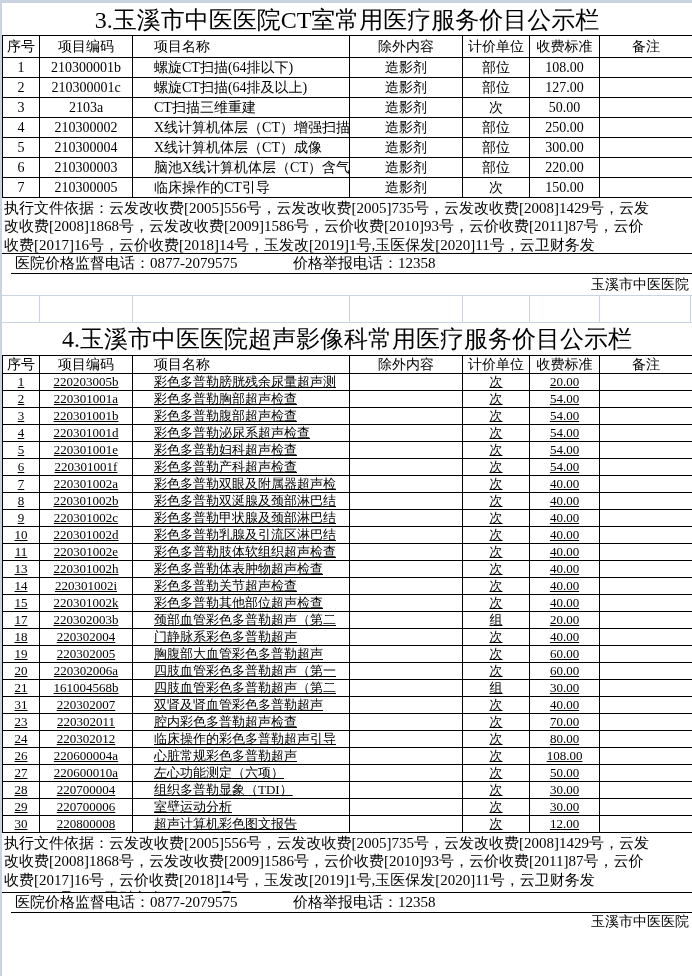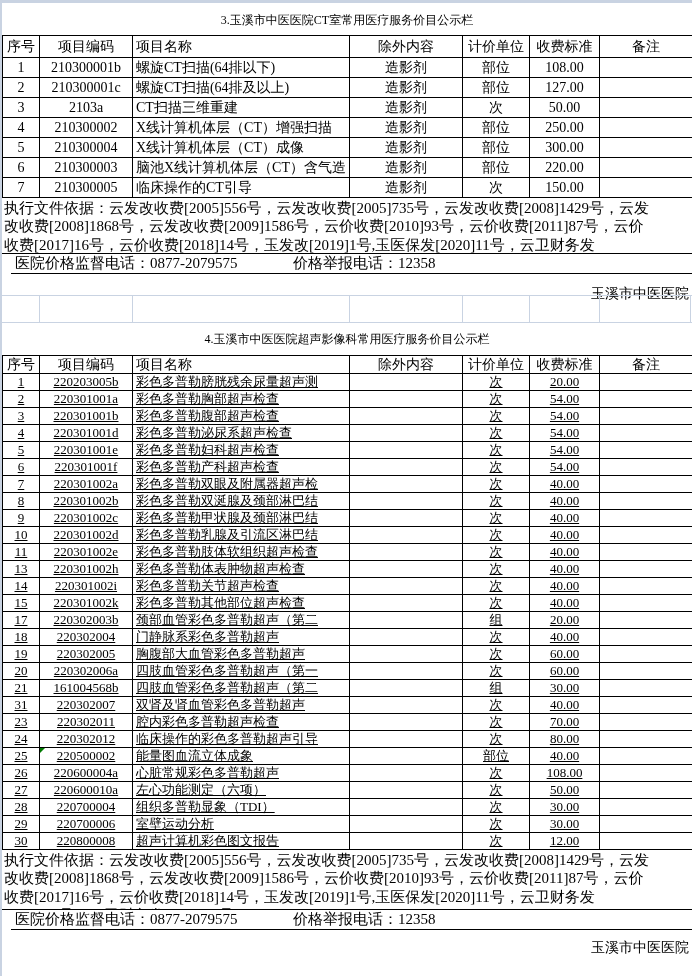--- a/index.html
+++ b/index.html
@@ -7,37 +7,37 @@
   .page {
     position: relative;
     width: 692px; height: 976px;
     background: #ffffff;
     color: #000;
     font-family: "Liberation Serif", serif;
     overflow: hidden;
     border-top: 3px solid #c9d3e2;
     border-left: 2px solid #c9d3e2;
   }
-  .title { text-align: center; font-size: 12px; white-space: nowrap; overflow: hidden; }
+  .title { text-align: center; font-size: 24px; white-space: nowrap; overflow: hidden; }
   .title1 { height: 30px; line-height: 30px; }
   .title2 { height: 32px; line-height: 32px; }
   table { border-collapse: collapse; table-layout: fixed; width: 690px; }
   th, td {
     border: 1px solid #000;
     text-align: center;
     font-weight: normal;
     padding: 0 1px;
     overflow: hidden;
     white-space: nowrap;
   }
   .t3 th { height: 21px; font-size: 14px; line-height: 21px; }
   .t3 td { height: 19px; font-size: 14px; line-height: 19px; }
   .t4 th { height: 17px; font-size: 14px; line-height: 17px; }
   .t4 td { height: 16px; font-size: 13px; line-height: 16px; }
-  th.left, td.left { text-align: left; padding-left: 3px; }
+  th.left, td.left { text-align: left; padding-left: 21px; }
   td { position: relative; }
   .u { text-decoration: underline; }
   .flag {
     position: absolute; top: 0; left: 0;
     width: 0; height: 0;
     border-top: 5px solid #007b00;
     border-right: 5px solid transparent;
   }
   .footer-text {
     border-bottom: 1px solid #000;
@@ -54,21 +54,21 @@
     border-bottom: 1px solid #000;
     font-size: 15px;
     white-space: nowrap;
     margin-left: 9px;
   }
   .phone-sup { position: absolute; left: 4px; }
   .phone-rep { position: absolute; left: 282px; }
   .sig { position: relative; font-size: 14px; white-space: nowrap; }
   .sig1 { height: 21px; line-height: 20px; }
   .sig2 { height: 16px; line-height: 15px; }
-  .sig span { position: absolute; right: 3px; top: 10px; text-align: center; }
+  .sig span { position: absolute; right: 3px; top: 1px; text-align: center; }
   .empty-row {
     position: relative; height: 28px;
     border-top: 1px solid #c9d3e2;
     border-bottom: 1px solid #c9d3e2;
   }
   .empty-row .v { position: absolute; top: 0; bottom: 0; width: 1px; background: #c9d3e2; }
   .topgap { height: 2px; }
 </style>
 </head>
 <body>
@@ -403,29 +403,20 @@
             <td><span class="u">70.00</span></td>
             <td></td>
           </tr>
           <tr>
             <td><span class="u">24</span></td>
             <td><span class="u">220302012</span></td>
             <td class="left"><span class="u">临床操作的彩色多普勒超声引导</span></td>
             <td></td>
             <td><span class="u">次</span></td>
             <td><span class="u">80.00</span></td>
-            <td></td>
-          </tr>
-          <tr>
-            <td><span class="u">25</span></td>
-            <td><span class="u">220500002</span><i class="flag"></i></td>
-            <td class="left"><span class="u">能量图血流立体成象</span></td>
-            <td></td>
-            <td><span class="u">部位</span></td>
-            <td><span class="u">40.00</span></td>
             <td></td>
           </tr>
           <tr>
             <td><span class="u">26</span></td>
             <td><span class="u">220600004a</span></td>
             <td class="left"><span class="u">心脏常规彩色多普勒超声</span></td>
             <td></td>
             <td><span class="u">次</span></td>
             <td><span class="u">108.00</span></td>
             <td></td>

